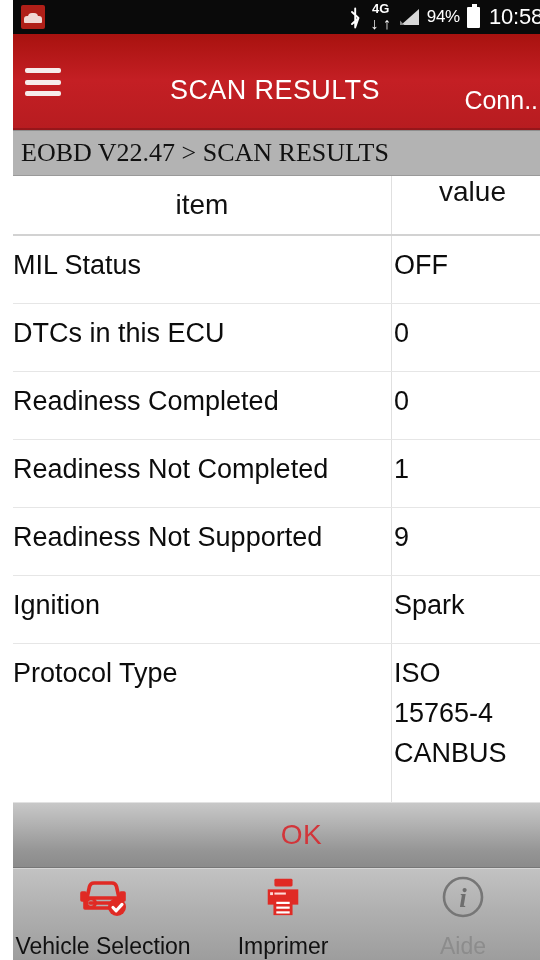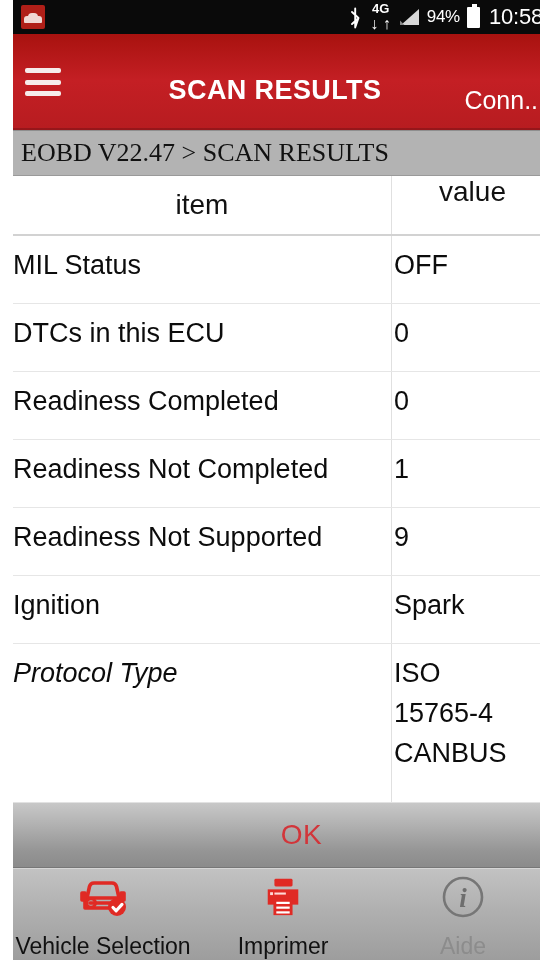--- a/index.html
+++ b/index.html
@@ -148,21 +148,20 @@
   .appbar-title {
     position: absolute;
     left: 0; right: 16px;
     text-align: center;
     color: #ffffff;
     font-size: 27px;
     letter-spacing: 0.4px;
     top: 56px;
     transform: translateY(-50%);
     pointer-events: none;
-    font-weight: bold;
   }
   .appbar-action {
     position: absolute;
     right: 8px;
     top: 66px;
     transform: translateY(-50%);
     color: #ffffff;
     font-size: 25px;
     max-width: 130px;
     white-space: nowrap;
@@ -244,21 +243,20 @@
   .data-row .cell-item,
   .data-row .cell-value {
     line-height: 59px;
   }
   .data-row.tall {
     height: auto;
     min-height: 162px;
   }
   .data-row.tall .cell-item {
     line-height: 59px;
-    font-style: italic;
   }
   .data-row.tall .cell-value {
     line-height: 40px;
     padding-top: 9px;
     white-space: pre-line;
     width: 162px;
   }
 
   
   .okbar {

